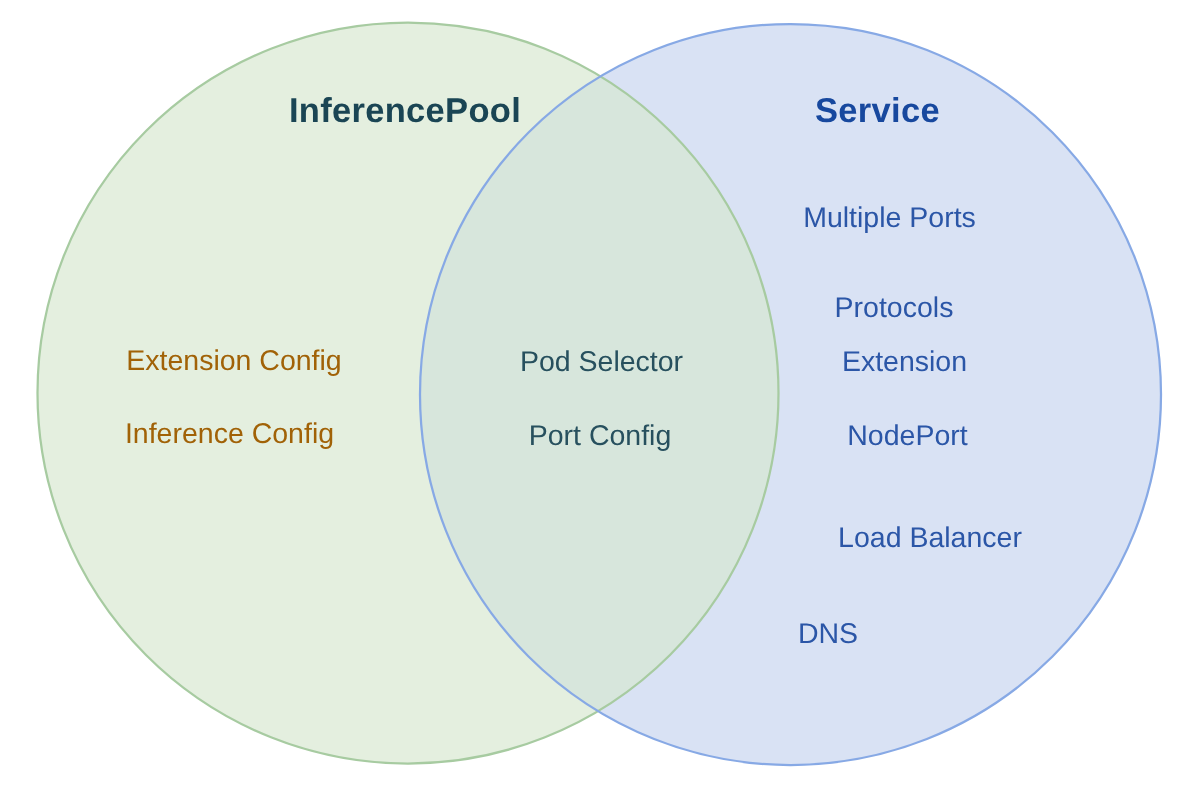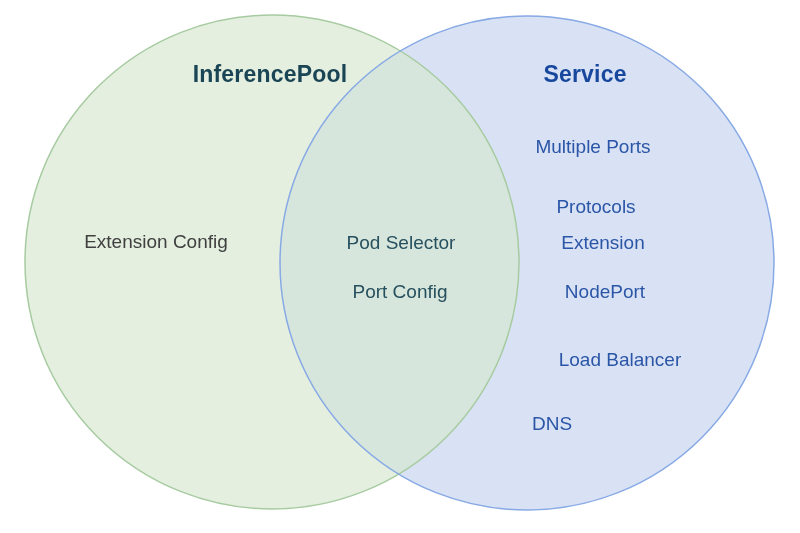--- a/index.html
+++ b/index.html
@@ -19,21 +19,21 @@
     line-height: 1;
   }
   .set-title {
     font-size: 23px;
     font-weight: 700;
     letter-spacing: 0.2px;
   }
   .left-title  { color: #1a4554; }
   .right-title { color: #17489e; }
   .item { font-size: 19px; font-weight: 400; }
-  .left-item  { color: #404040; }
+  .left-item  { color: #a16207; }
   .mid-item   { color: #27505e; }
   .right-item { color: #2b56a7; text-align: center; }
 </style>
 </head>
 <body>
 
 <div class="stage">
 
   <svg width="800" height="533" viewBox="0 0 800 533">
     <defs>
@@ -46,20 +46,21 @@
     <circle cx="527" cy="263" r="247" clip-path="url(#clipLeft)" fill="#d7e6dc"></circle>
     <circle cx="272" cy="262" r="247" fill="none" stroke-width="1.5" stroke="#a7cba1"></circle>
     <circle cx="527" cy="263" r="247" fill="none" stroke-width="1.5" stroke="#87a9e5"></circle>
   </svg>
 
   <div class="label set-title left-title" style="left:270px; top:74px;">InferencePool</div>
 
   <div class="label set-title right-title" style="left:537px; top:74px;margin-left:48px;">Service</div>
 
   <div class="label item left-item" style="left:156px; top:241px;">Extension Config</div>
+  <div class="label item left-item" style="left:153px; top:290px;">Inference Config</div>
 
   <div class="label item mid-item" style="left:401px; top:242px;">Pod Selector</div>
   <div class="label item mid-item" style="left:400px; top:291px;">Port Config</div>
 
   <div class="label item right-item" style="left:593px; top:146px;">Multiple Ports</div>
   <div class="label item right-item" style="left:596px; top:206px;">Protocols</div>
   <div class="label item right-item" style="left:603px; top:242px;">Extension</div>
   <div class="label item right-item" style="left:605px; top:291px;">NodePort</div>
   <div class="label item right-item" style="left:620px; top:359px;">Load Balancer</div>
   <div class="label item right-item" style="left:552px; top:423px;">DNS</div>

